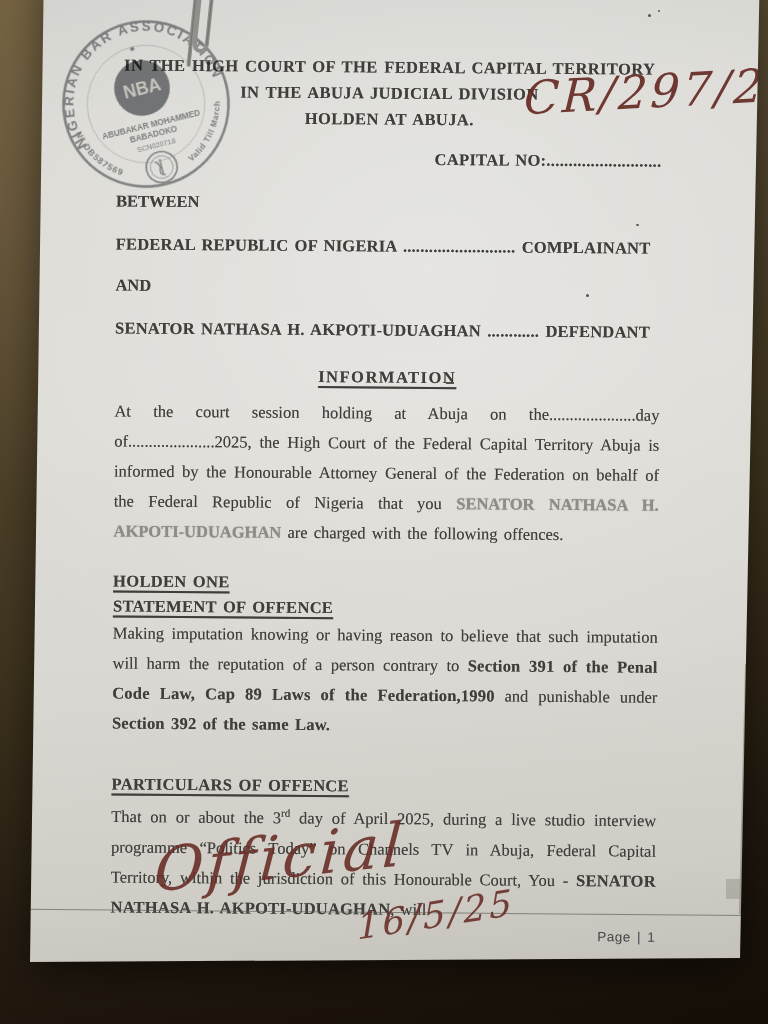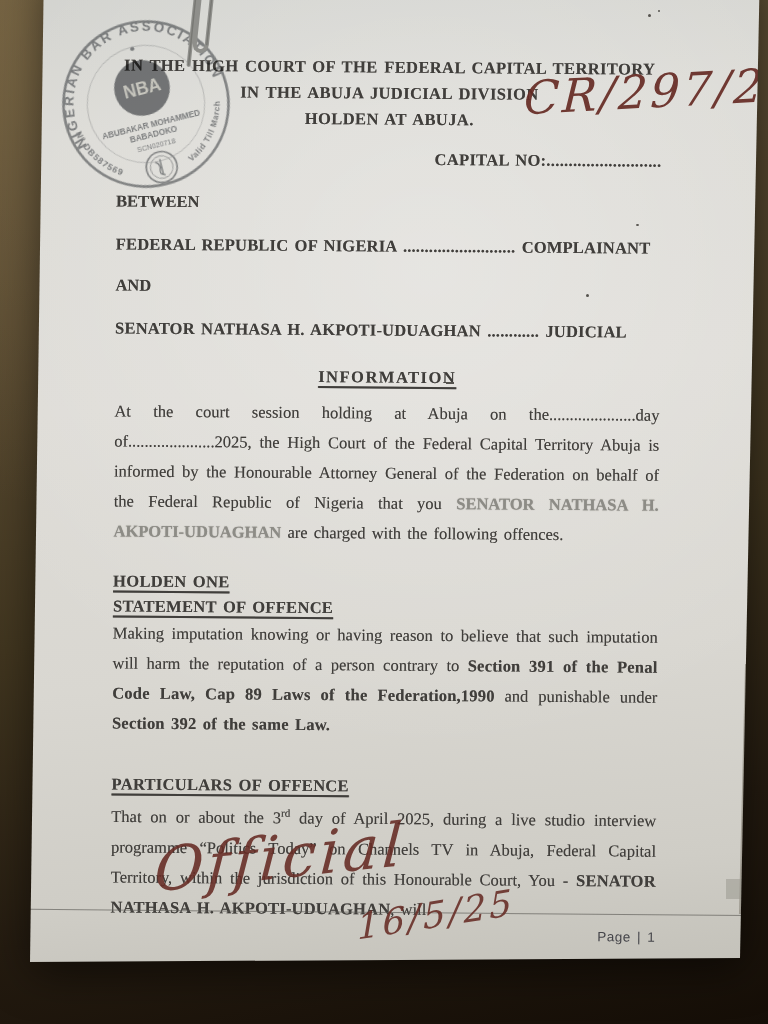--- a/index.html
+++ b/index.html
@@ -80,21 +80,21 @@
       </div>
 
       <div class="charge-line"><span>CAPITAL NO:</span><span>..........................</span></div>
 
       <div class="between">BETWEEN</div>
 
       <div class="party"><span>FEDERAL REPUBLIC OF NIGERIA</span> <span>..........................</span> <span>COMPLAINANT</span></div>
 
       <div class="androw">AND</div>
 
-      <div class="party"><span>SENATOR NATHASA H. AKPOTI-UDUAGHAN</span> <span>............</span> <span>JUDICIAL</span></div>
+      <div class="party"><span>SENATOR NATHASA H. AKPOTI-UDUAGHAN</span> <span>............</span> <span>DEFENDANT</span></div>
 
       <div class="info-title"><span class="u">INFORMATION</span></div>
 
       <div class="para"><span>At the court session holding at Abuja on the.....................day of.....................2025, the High Court of the Federal Capital Territory Abuja is informed by the Honourable Attorney General of the Federation on behalf of the Federal Republic of Nigeria that you </span><span class="faded-name">SENATOR NATHASA H. AKPOTI-UDUAGHAN</span><span> are charged with the following offences.</span></div>
 
       <div class="sec-head"><span class="u">HOLDEN ONE</span></div>
       <div class="sec-head tight"><span class="u">STATEMENT OF OFFENCE</span></div>
 
       <div class="para" style="margin-top:2px"><span>Making imputation knowing or having reason to believe that such imputation will harm the reputation of a person contrary to </span><b>Section 391 of the Penal Code Law, Cap 89 Laws of the Federation,1990</b><span> and punishable under </span><b>Section 392 of the same Law.</b></div>
 

